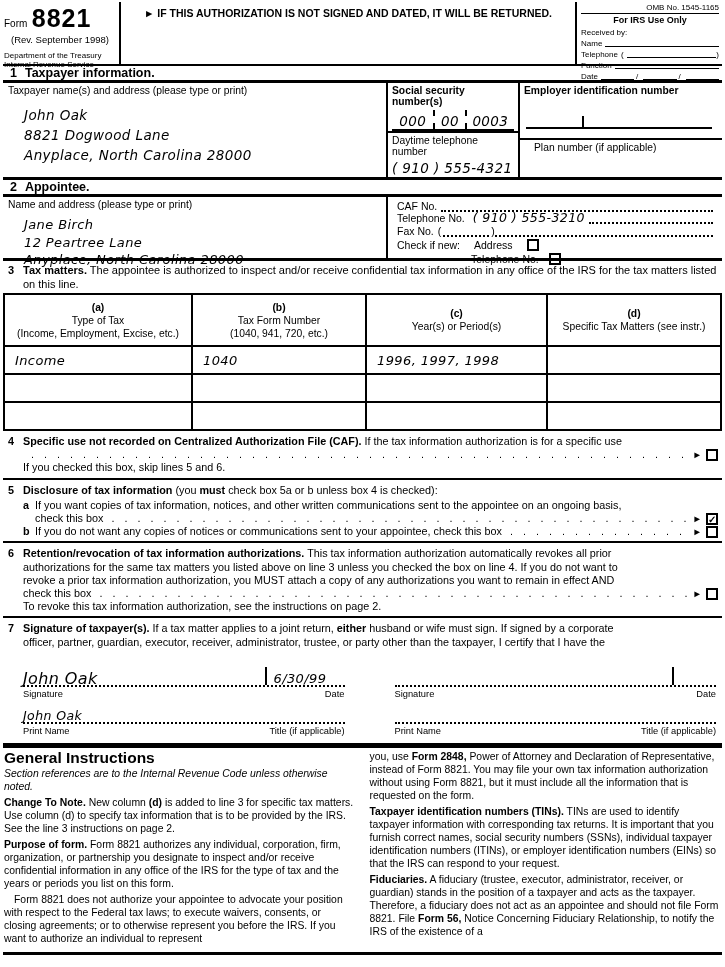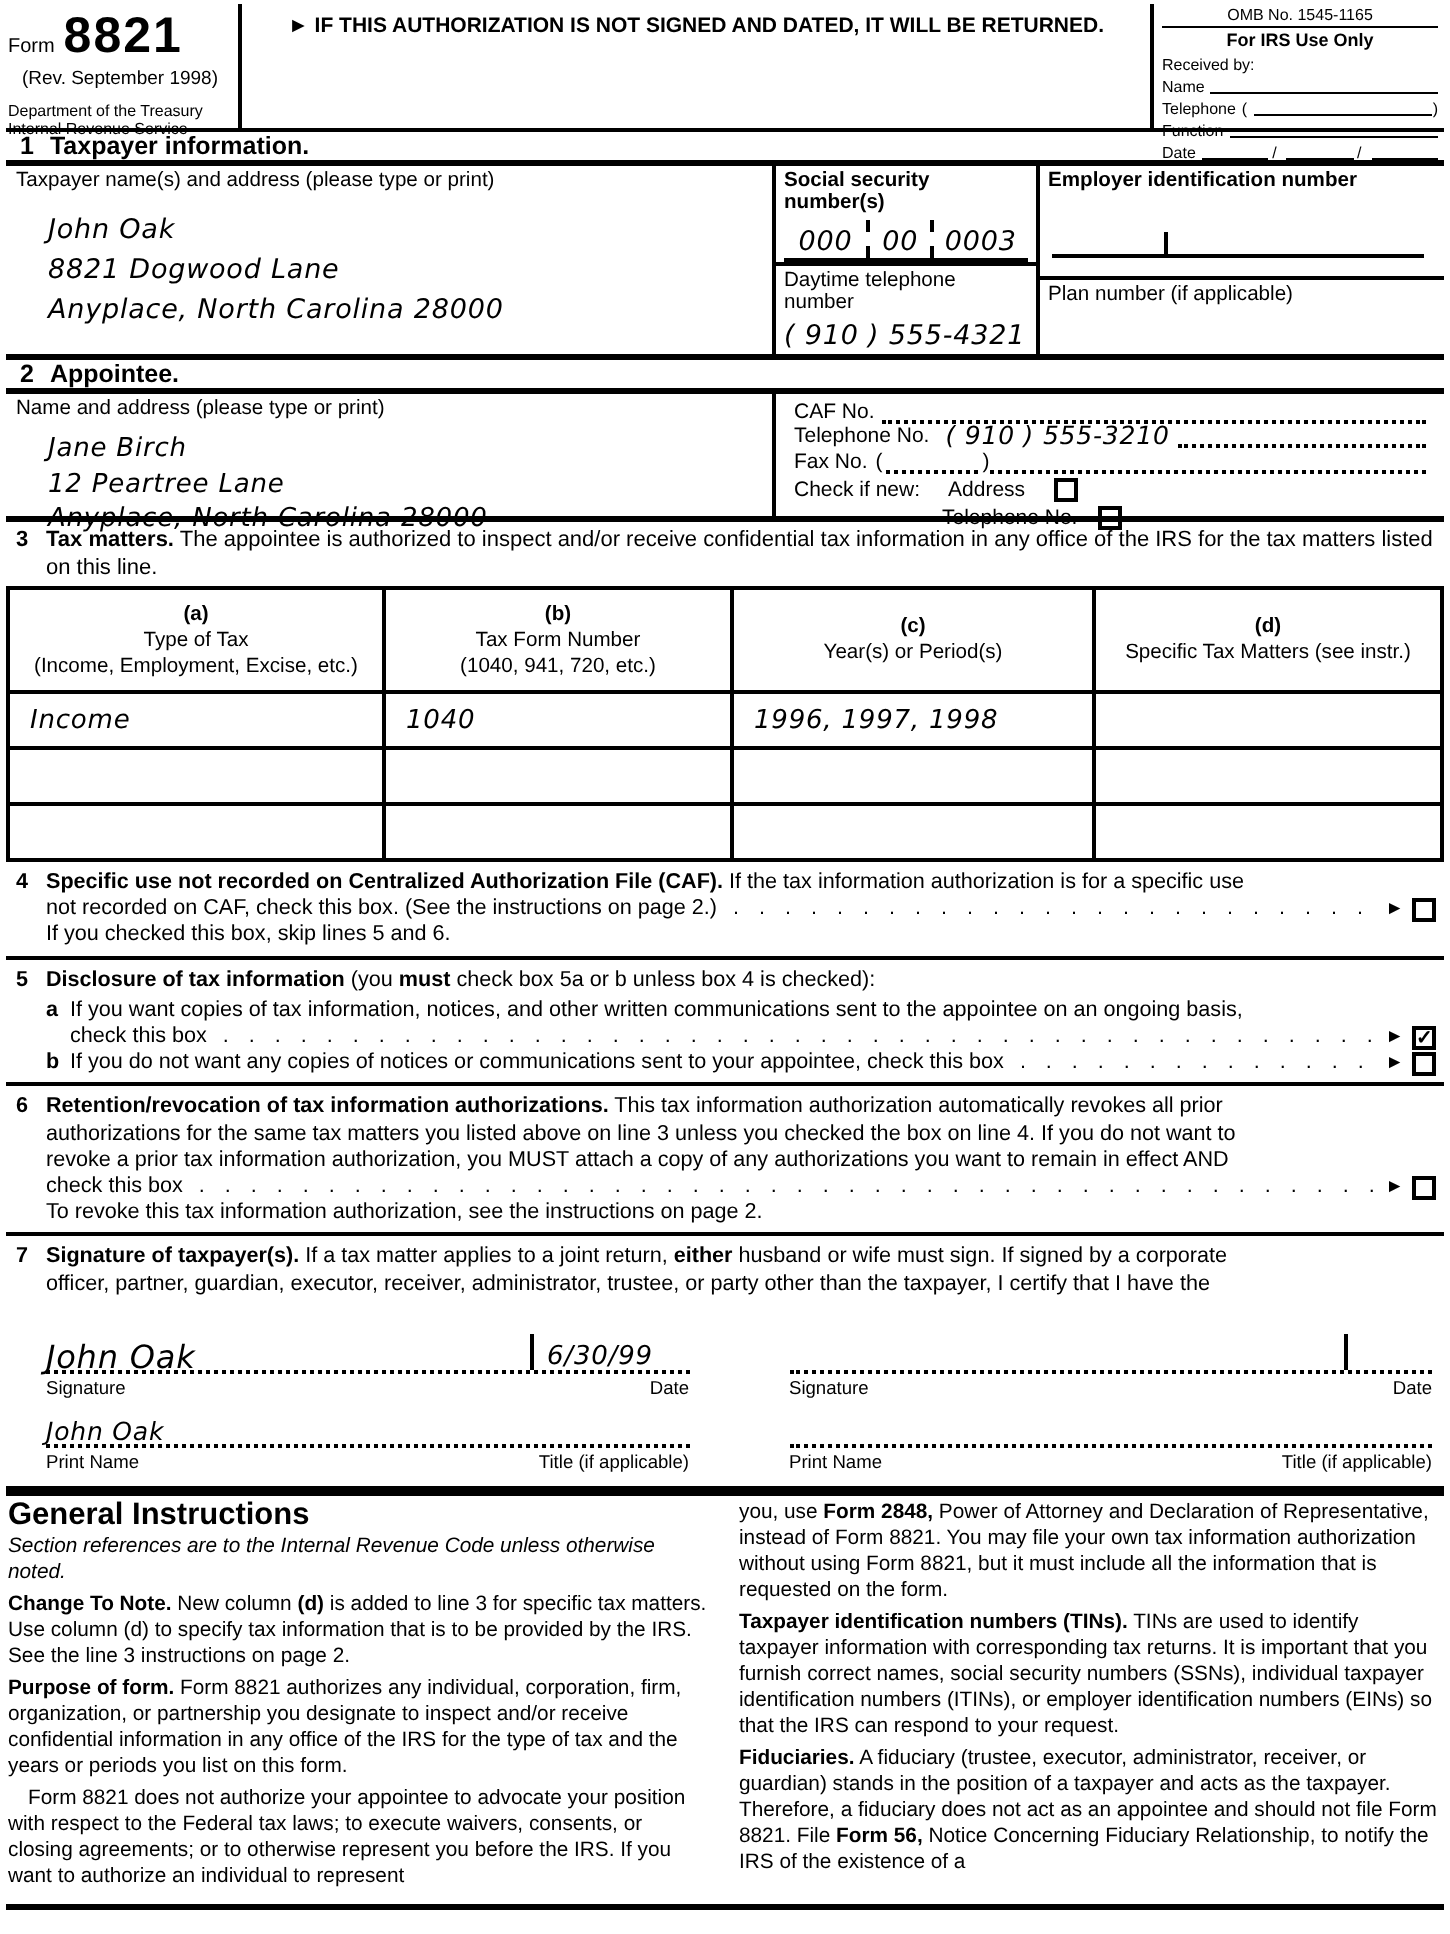--- a/index.html
+++ b/index.html
@@ -11,21 +11,21 @@
   .hdr { display:flex; height:64px; border-bottom:2.5px solid #000; }
   .hdr-left { width:118px; border-right:2.5px solid #000; padding:2px 3px 0 1px; }
   .form-word { font-size:10px; }
   .form-num-big { font-size:25px; font-weight:bold; letter-spacing:1px; }
   .rev { font-size:9.5px; margin-top:1px;text-align:center; }
   .dept { font-size:8px; margin-top:6px; line-height:9px; }
   .hdr-center { flex:1; display:flex; flex-direction:column; justify-content:space-between; text-align:center; padding:5px 6px 7px; }
   .ftitle { font-size:17px; font-weight:bold; }
   .warn { font-size:10.5px; font-weight:bold; }
   .hdr-right { width:147px; border-left:2.5px solid #000; font-size:8px; padding:0 3px 0 4px; }
-  .omb { text-align:center; border-bottom:1.5px solid #000; padding:1px 0; font-size:8px; }
+  .omb { text-align:right; border-bottom:1.5px solid #000; padding:1px 0; font-size:8px; }
   .irsuse-title { text-align:center; font-weight:bold; font-size:9px; padding:1px 0; }
   .iur { display:flex; align-items:center; height:9.5px; margin-top:1.5px; }
   .iur .fill { flex:1; border-bottom:1.5px solid #000; height:8px; margin-left:3px; }
   .iur .slash { margin:0 2px; }
 
   
   .secbar { height:17px; border-bottom:3px solid #000; font-size:12.5px; font-weight:bold; display:flex; align-items:center; gap:8px; padding-left:7px; }
 
   
   .s1 { display:flex; height:97px; border-bottom:3px solid #000; }
@@ -38,21 +38,21 @@
   .ssn-box { height:57px; border-bottom:2.5px solid #000; padding:2px 4px 0; }
   .ssn-row { display:flex; align-items:flex-end; border-bottom:2.5px solid #000; margin-top:3px; height:21px; font-size:13.5px; }
   .ssn-seg { text-align:center; }
   .vdash { border-left:2px dashed #000; height:19px; }
   .tel-box { flex:1; padding:2px 4px; }
   .tel-val { font-size:13.5px; margin-top:3px; }
   .s1-right { flex:1; display:flex; flex-direction:column; }
   .ein-box { height:57px; border-bottom:2.5px solid #000; padding:2px 4px 0; position:relative; }
   .ein-line { position:absolute; left:6px; right:10px; bottom:9px; border-bottom:2.5px solid #000; }
   .ein-tick { position:absolute; left:62px; bottom:11px; height:11px; border-left:2px dashed #000; }
-  .plan-box { flex:1; padding:2px 4px; }
+  .plan-box { flex:1; padding:2px 14px; }
 
   
   .s2 { display:flex; height:64px; border-bottom:3px solid #000; }
   .addr2 { margin:6px 0 0 16px; font-size:13px; line-height:17.5px; }
   .s2-right { flex:1; padding:2px 9px 0; font-size:10.5px; }
   .r2 { display:flex; align-items:flex-end; height:12.6px; }
   .r2 .lab { padding-right:4px; }
   .dotfill { flex:1; border-bottom:2px dotted #000; height:10px; }
   .dotgap { width:46px; border-bottom:2px dotted #000; height:10px; margin:0 2px; }
   .handv { font-size:12.5px; padding:0 4px; position:relative; top:1px; }
@@ -274,21 +274,20 @@
         <td></td>
       </tr>
     </tbody>
   </table>
 
   <div class="item">
     <span class="inum">4</span>
     <div class="ibody">
       <div class="tr"><span style="font-weight: bold;">Specific use not recorded on Centralized Authorization File (CAF).</span><span> If the tax information authorization is for a specific use</span></div>
       <div class="chkrow">
-        <span>not recorded on CAF, check this box. (See the instructions on page 2.)</span>
         <span class="dots">............................................................................</span>
         <span class="arr">►</span>
         <span class="cbx"></span>
       </div>
       <div class="tr">If you checked this box, skip lines 5 and 6.</div>
     </div>
   </div>
 
   <div class="item">
     <span class="inum">5</span>

